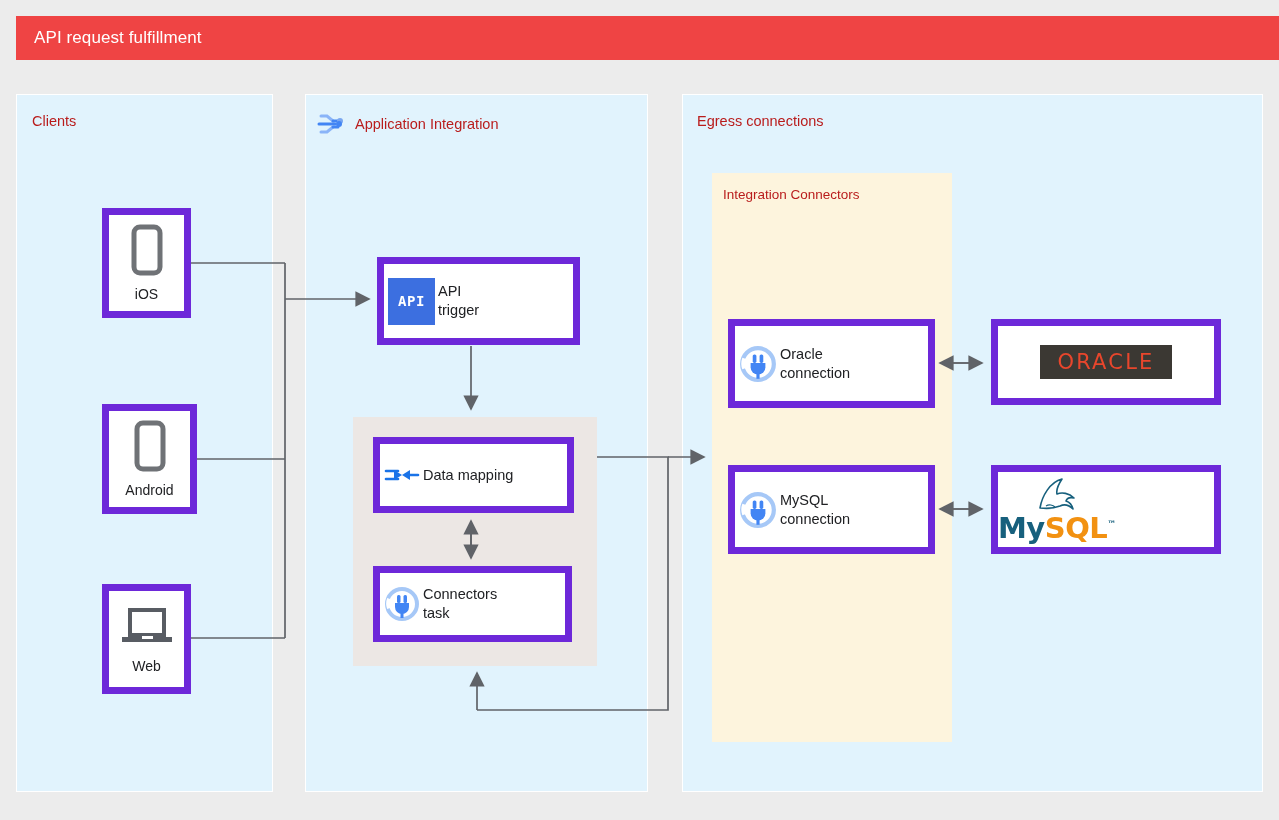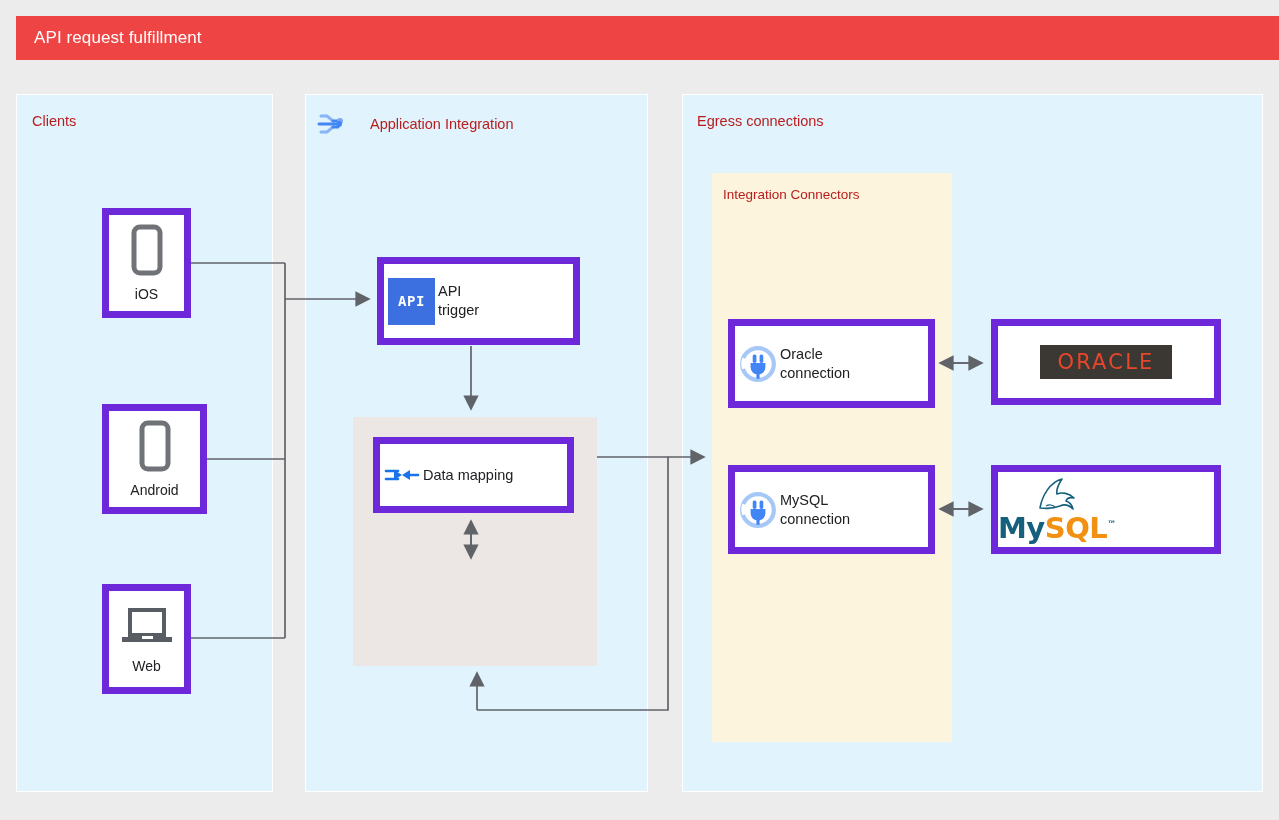--- a/index.html
+++ b/index.html
@@ -40,21 +40,21 @@
   }
   .panel-label {
     position: absolute;
     font-size: 14.5px;
     color: #b91c1c;
     white-space: nowrap;
   }
   .panel-label-with-icon {
     display: flex;
     align-items: center;
-    gap: 24px;
+    gap: 9px;
   }
   .inner-panel-connectors {
     position: absolute;
     left: 712px;
     top: 173px;
     width: 240px;
     height: 569px;
     background: #fdf4dd;
     box-sizing: border-box;
   }
@@ -240,21 +240,21 @@
 
   <div class="node node-client" style="left:102px; top:208px; width:89px; height:110px;">
     <span class="icon-box">
       <svg width="40" height="56" viewBox="0 0 40 56">
         <rect x="7" y="3" width="26" height="46" rx="6" ry="6" fill="none" stroke="#6f7276" stroke-width="5"></rect>
       </svg>
     </span>
     <span class="node-label-client">iOS</span>
   </div>
 
-  <div class="node node-client" style="left:102px; top:404px; width:105px; height:110px;">
+  <div class="node node-client" style="left:102px; top:404px; width:95px; height:110px;">
     <span class="icon-box">
       <svg width="40" height="56" viewBox="0 0 40 56">
         <rect x="7" y="3" width="26" height="46" rx="6" ry="6" fill="none" stroke="#6f7276" stroke-width="5"></rect>
       </svg>
     </span>
     <span class="node-label-client">Android</span>
   </div>
 
   <div class="node node-client" style="left:102px; top:584px; width:89px; height:110px;">
     <span class="icon-box">
@@ -283,20 +283,34 @@
           <path d="M2 17 L14 17"></path>
           <path d="M34 13 L22 13"></path>
         </g>
         <path d="M18 13 L10 8 L10 18 z" fill="#1a73e8"></path>
         <path d="M18 13 L26 8 L26 18 z" fill="#1a73e8"></path>
       </svg>
     </span>
     <span class="node-label">Data mapping</span>
   </div>
 
+  <div class="node node-row" style="left:373px; top:566px; width:199px; height:76px;">
+    <span class="icon-box">
+      <svg width="36" height="36" viewBox="0 0 36 36">
+        <path d="M18 3 A15 15 0 1 0 18 33 A15 15 0 1 0 18 3 Z" fill="none" stroke="#a6c8f7" stroke-width="4"></path>
+        <path d="M6 22 A13 13 0 0 1 6 13" fill="none" stroke="#ffffff" stroke-width="6"></path>
+        <rect x="13" y="9" width="3.5" height="8" rx="1.5" fill="#4285f4"></rect>
+        <rect x="19.5" y="9" width="3.5" height="8" rx="1.5" fill="#4285f4"></rect>
+        <path d="M11 17 L25 17 L25 21 A7 7 0 0 1 11 21 Z" fill="#4285f4"></path>
+        <rect x="16.5" y="26" width="3" height="6" fill="#4285f4"></rect>
+      </svg>
+    </span>
+    <span class="node-label">Connectors
+task</span>
+  </div>
 
   <div class="node node-row" style="left:728px; top:319px; width:207px; height:89px;">
     <span class="icon-box">
       <svg width="38" height="38" viewBox="0 0 36 36">
         <path d="M18 3 A15 15 0 1 0 18 33 A15 15 0 1 0 18 3 Z" fill="none" stroke="#a6c8f7" stroke-width="4"></path>
         <path d="M6 22 A13 13 0 0 1 6 13" fill="none" stroke="#ffffff" stroke-width="6"></path>
         <rect x="13" y="9" width="3.5" height="8" rx="1.5" fill="#4285f4"></rect>
         <rect x="19.5" y="9" width="3.5" height="8" rx="1.5" fill="#4285f4"></rect>
         <path d="M11 17 L25 17 L25 21 A7 7 0 0 1 11 21 Z" fill="#4285f4"></path>
         <rect x="16.5" y="26" width="3" height="6" fill="#4285f4"></rect>

